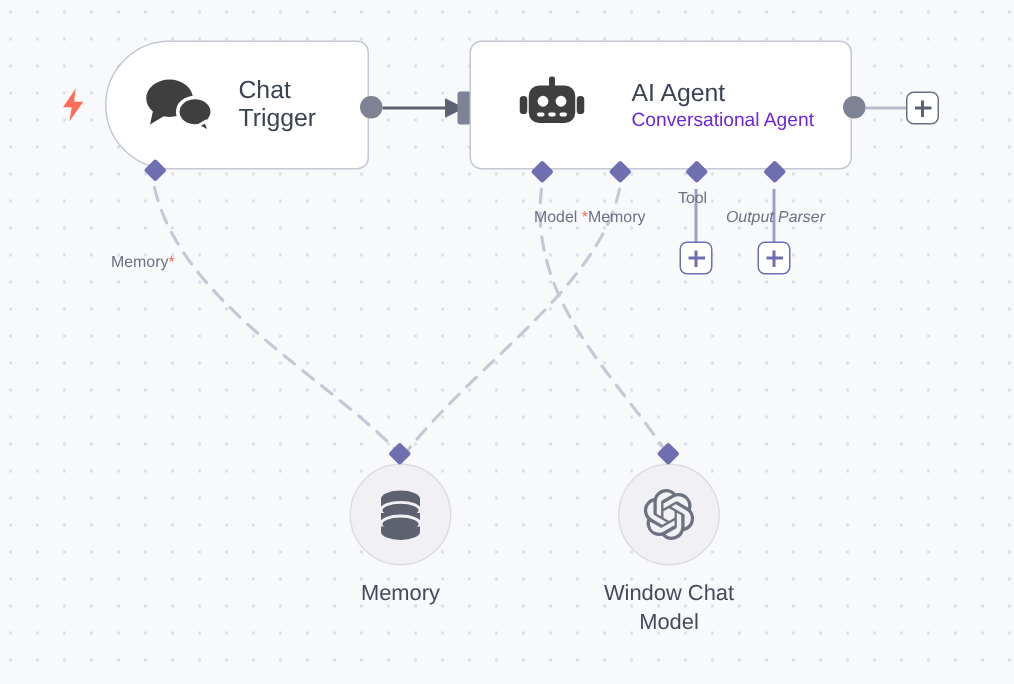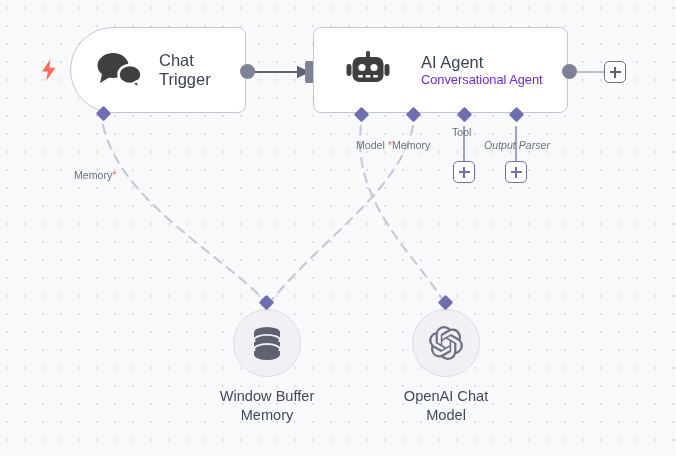--- a/index.html
+++ b/index.html
@@ -278,30 +278,29 @@
       <ellipse cx="16" cy="6.5" rx="13" ry="5.5" fill="#5e6270"></ellipse>
       <path d="M3 6.5 v7.5 a13 5.5 0 0 0 26 0 v-7.5" fill="#5e6270"></path>
       <ellipse cx="16" cy="14.2" rx="13" ry="5.3" fill="#5e6270" stroke="#f1f1f5" stroke-width="1.9"></ellipse>
       <path d="M3 16 v7.5 a13 5.5 0 0 0 26 0 v-7.5" fill="#5e6270"></path>
       <ellipse cx="16" cy="23.3" rx="13" ry="5.3" fill="#5e6270" stroke="#f1f1f5" stroke-width="1.9"></ellipse>
       <path d="M3 25 v3.5 a13 5.5 0 0 0 26 0 v-3.5" fill="#5e6270"></path>
     </svg>
   </div>
 
   <div class="circle-label" style="left:187px; top:387px;">
-    <div>Window Buffer</div>
     <div>Memory</div>
   </div>
 
   <div class="diamond" style="left:440px; top:297px; z-index:3;"></div>
 
   <div class="circle-node" style="left:412px; top:309px;">
     <svg width="34" height="34" viewBox="0 0 24 24">
       <path fill="#6e7280" d="M22.28 9.82a5.99 5.99 0 0 0-.52-4.91 6.05 6.05 0 0 0-6.52-2.9A6.06 6.06 0 0 0 4.98 4.18a5.99 5.99 0 0 0-4 2.9 6.05 6.05 0 0 0 .75 7.1 5.98 5.98 0 0 0 .51 4.91 6.05 6.05 0 0 0 6.52 2.9A5.98 5.98 0 0 0 13.26 24a6.06 6.06 0 0 0 5.77-4.21 5.99 5.99 0 0 0 4-2.9 6.06 6.06 0 0 0-.75-7.07zm-9.02 12.6a4.48 4.48 0 0 1-2.88-1.04l.14-.08 4.78-2.76a.79.79 0 0 0 .39-.68v-6.74l2.02 1.17a.07.07 0 0 1 .04.06v5.58a4.5 4.5 0 0 1-4.5 4.49zM3.6 18.3a4.47 4.47 0 0 1-.54-3.01l.14.09 4.79 2.76a.77.77 0 0 0 .78 0l5.84-3.37v2.33a.08.08 0 0 1-.3.07l-4.84 2.79a4.5 4.5 0 0 1-6.14-1.64zM2.34 7.9a4.49 4.49 0 0 1 2.35-1.97V11.6a.77.77 0 0 0 .38.68l5.81 3.35-2.02 1.17a.08.08 0 0 1-.07 0l-4.83-2.8a4.5 4.5 0 0 1-1.62-6.1zm16.6 3.86-5.83-3.4L15.13 7.2a.08.08 0 0 1 .07 0l4.83 2.79a4.49 4.49 0 0 1-.68 8.1v-5.66a.8.8 0 0 0-.4-.67zm2.01-3.03-.14-.08-4.78-2.79a.78.78 0 0 0-.79 0L9.4 9.23V6.9a.07.07 0 0 1 .03-.07l4.83-2.79a4.5 4.5 0 0 1 6.68 4.66zM8.3 12.87l-2.02-1.16a.08.08 0 0 1-.04-.06V6.07a4.5 4.5 0 0 1 7.37-3.45l-.14.08L8.69 5.46a.79.79 0 0 0-.39.68zm1.1-2.37 2.6-1.5 2.6 1.5v3l-2.6 1.5-2.6-1.5z"></path>
     </svg>
   </div>
 
   <div class="circle-label" style="left:366px; top:387px;">
-    <div>OpenAI Chat</div>
+    <div>Window Chat</div>
     <div>Model</div>
   </div>
 
 </div>
 
 </body></html>

